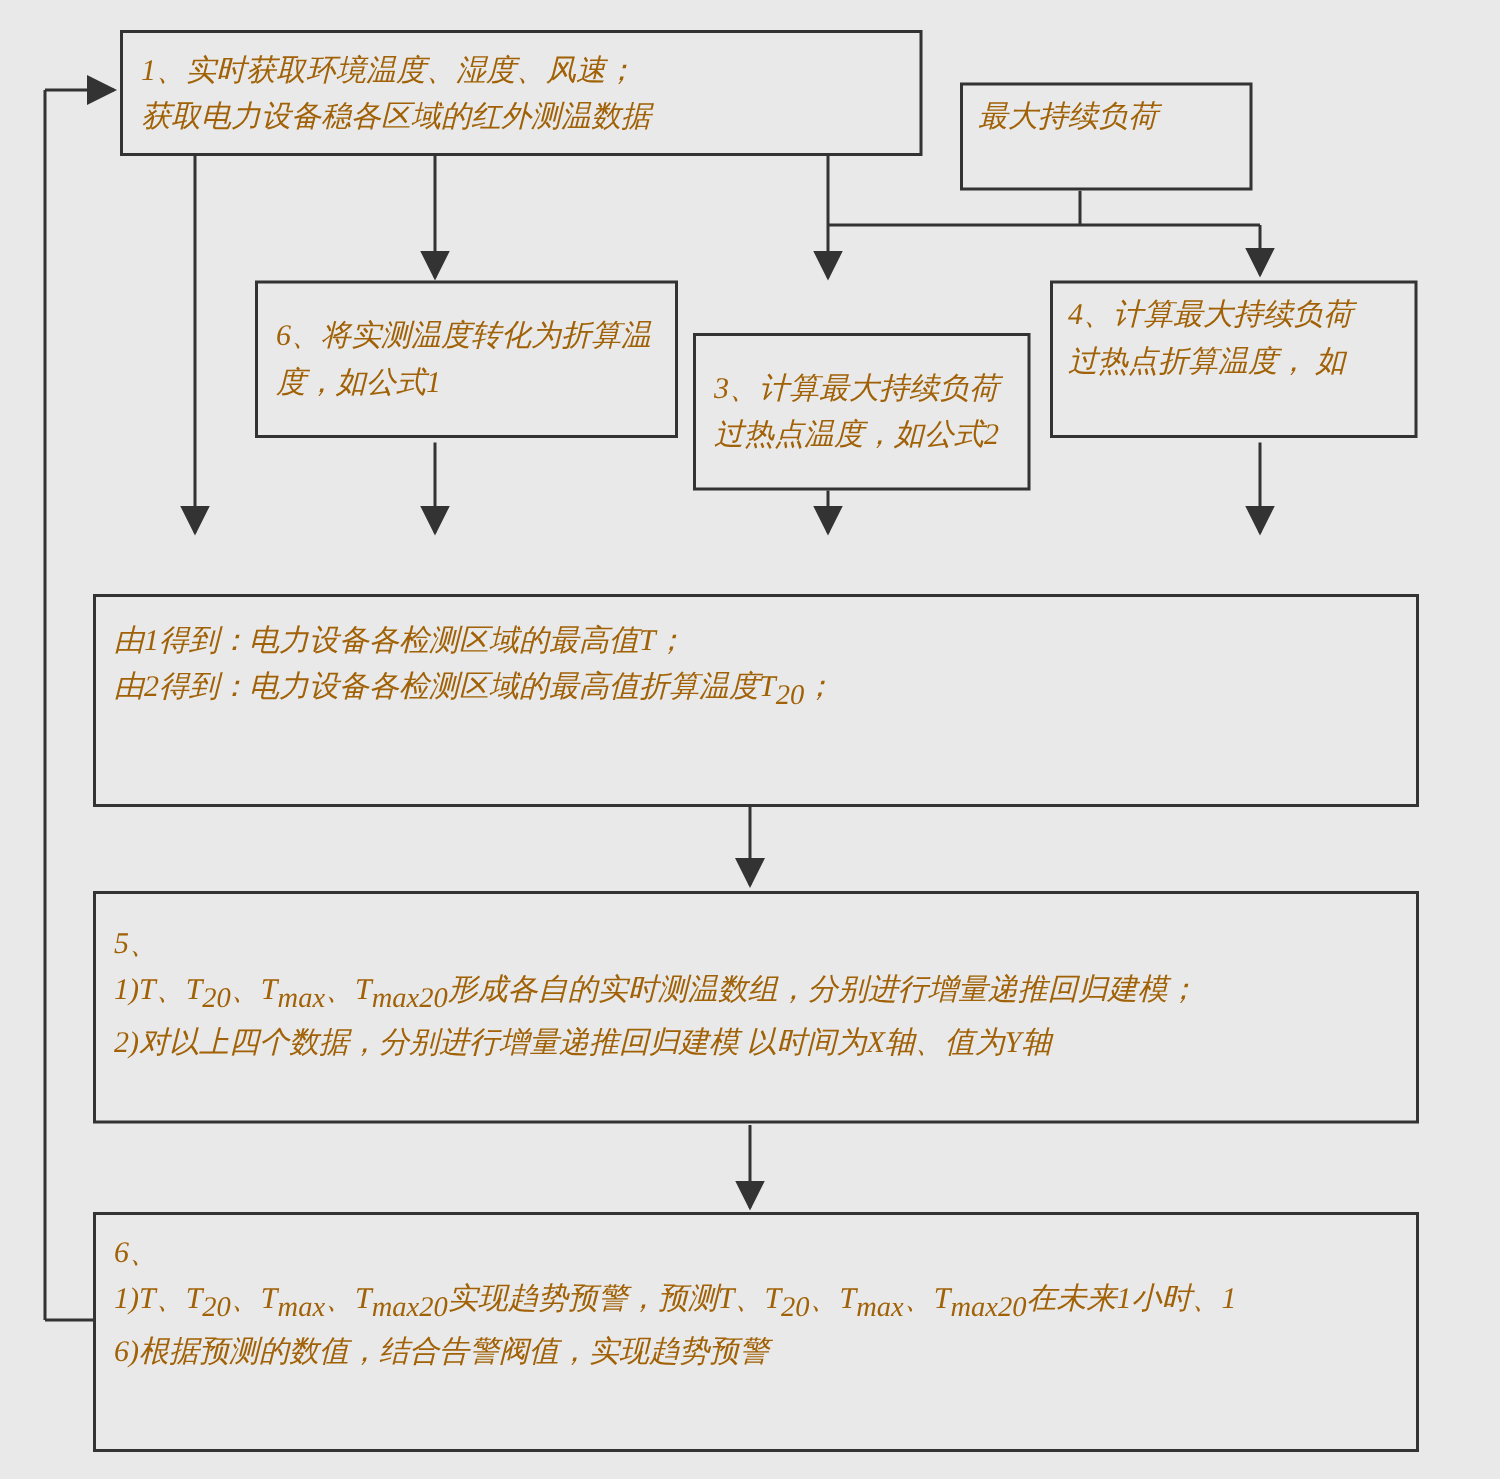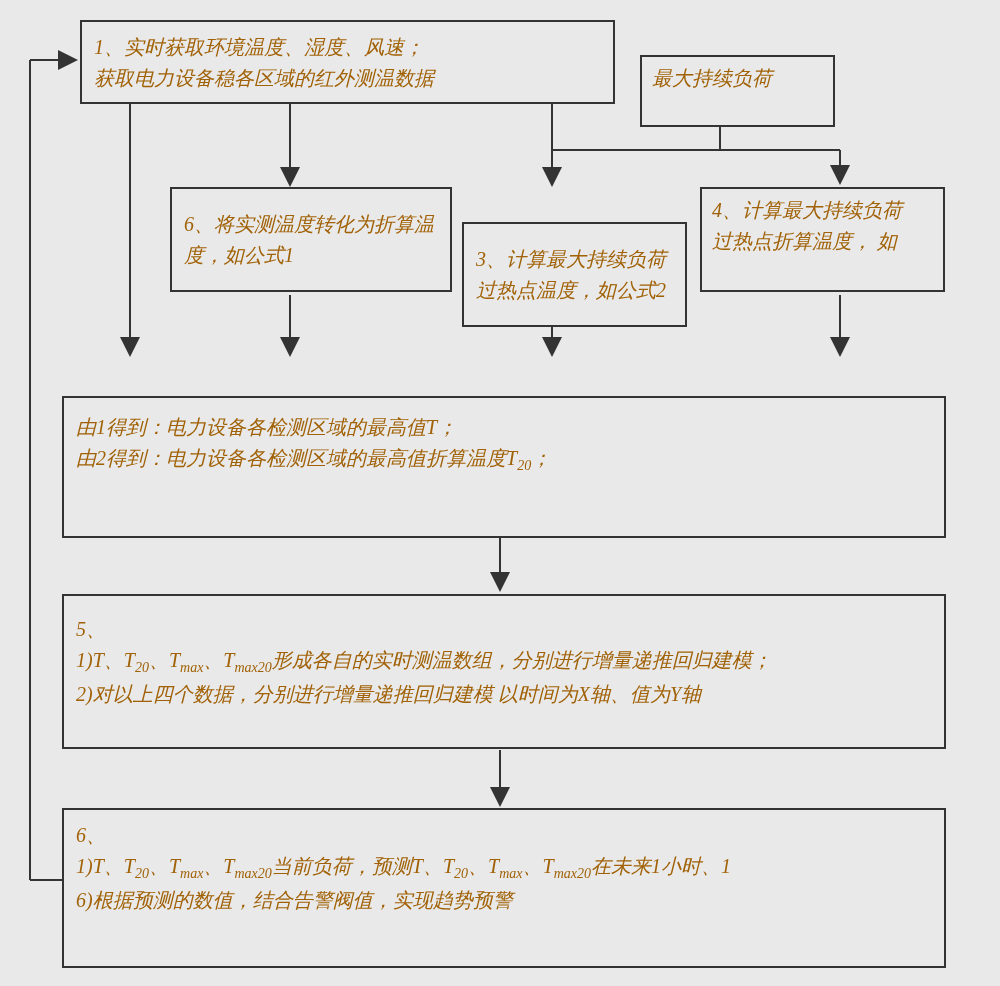--- a/index.html
+++ b/index.html
@@ -19,21 +19,21 @@
     border: 2px solid #333;
     background: #e9e9e9;
     padding: 10px 12px;
     box-sizing: border-box;
     font-size: 20px;
     line-height: 1.55;
     color: #a16207;
     font-style: italic;
   }
   .box .line { display: block; }
-  .sub { font-size: 14px; vertical-align: sub; }
+  .sub { font-size: 19px; vertical-align: sub; }
   svg.arrows {
     position: absolute;
     left: 0; top: 0;
     width: 1000px; height: 986px;
     pointer-events: none;
   }
 </style>
 </head>
 <body>
 
@@ -104,18 +104,18 @@
     <span class="line">5、</span>
     <span class="line">
       <span>1)T、T</span><span class="sub">20</span><span>、T</span><span class="sub">max</span><span>、T</span><span class="sub">max20</span><span>形成各自的实时测温数组，分别进行增量递推回归建模；</span>
     </span>
     <span class="line">2)对以上四个数据，分别进行增量递推回归建模  以时间为X轴、值为Y轴</span>
   </div>
 
   <div class="box" style="left:62px; top:808px; width:884px; height:160px; padding-top:10px;">
     <span class="line">6、</span>
     <span class="line">
-      <span>1)T、T</span><span class="sub">20</span><span>、T</span><span class="sub">max</span><span>、T</span><span class="sub">max20</span><span>当前负荷，预测T、T</span><span class="sub">20</span><span>、T</span><span class="sub">max</span><span>、T</span><span class="sub">max20</span><span>在未来1小时、1</span>
+      <span>1)T、T</span><span class="sub">20</span><span>、T</span><span class="sub">max</span><span>、T</span><span class="sub">max20</span><span>实现趋势预警，预测T、T</span><span class="sub">20</span><span>、T</span><span class="sub">max</span><span>、T</span><span class="sub">max20</span><span>在未来1小时、1</span>
     </span>
     <span class="line">6)根据预测的数值，结合告警阀值，实现趋势预警</span>
   </div>
 
 </div>
 
 </body></html>

